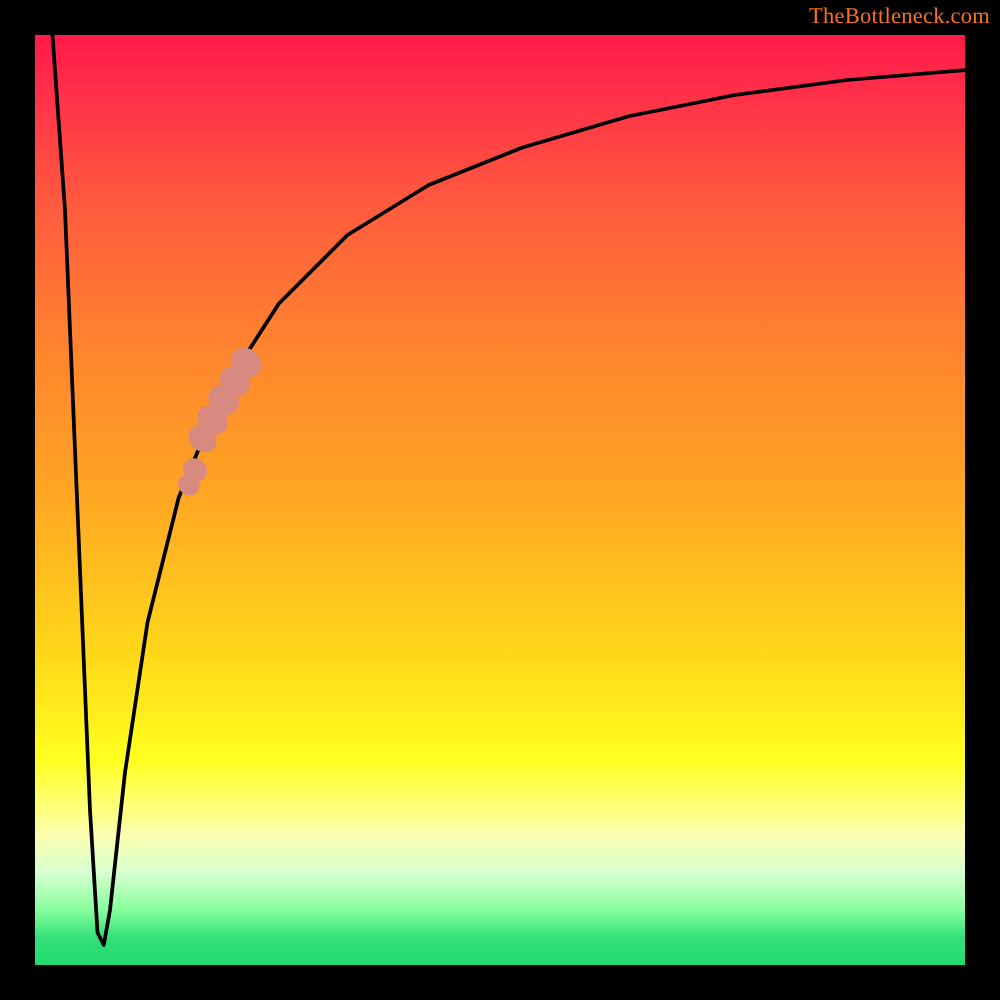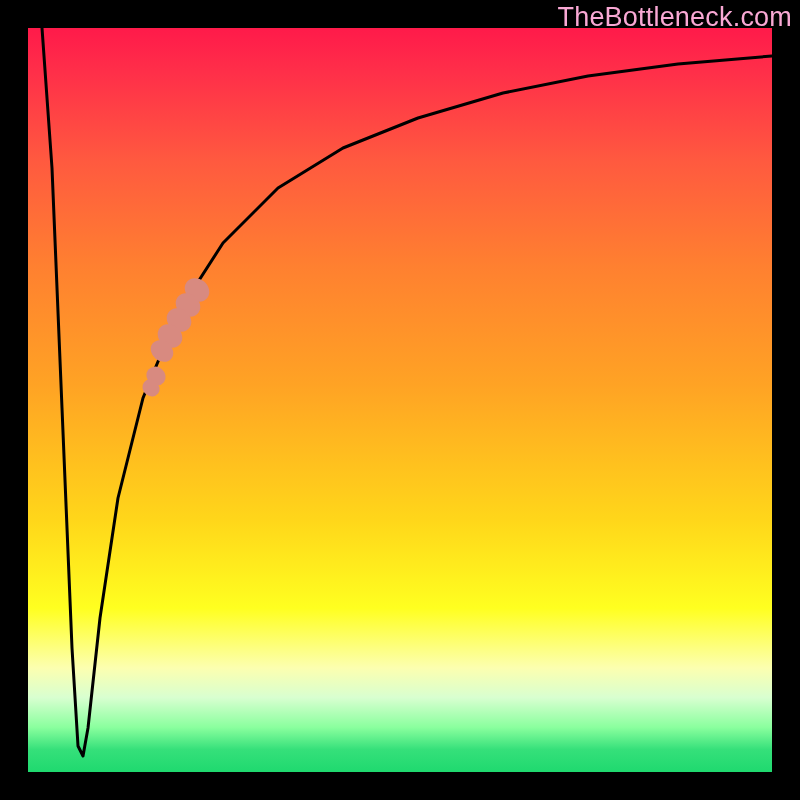--- a/index.html
+++ b/index.html
@@ -7,23 +7,23 @@
   .outer {
     width: 800px;
     height: 800px;
     background: #000;
     position: relative;
   }
   .attribution {
     position: absolute;
     top: 2px;
     right: 8px;
-    font-family: Liberation Sans, sans-serif;
-    font-size: 27px;
-    color: #f9a8d4;
+    font-family: Liberation Serif, serif;
+    font-size: 18px;
+    color: #f97316;
     letter-spacing: 0.2px;
     font-weight: 500;
   }
   .plot-area {
     position: absolute;
     left: 28px;
     top: 28px;
     width: 744px;
     height: 744px;
     overflow: hidden;

